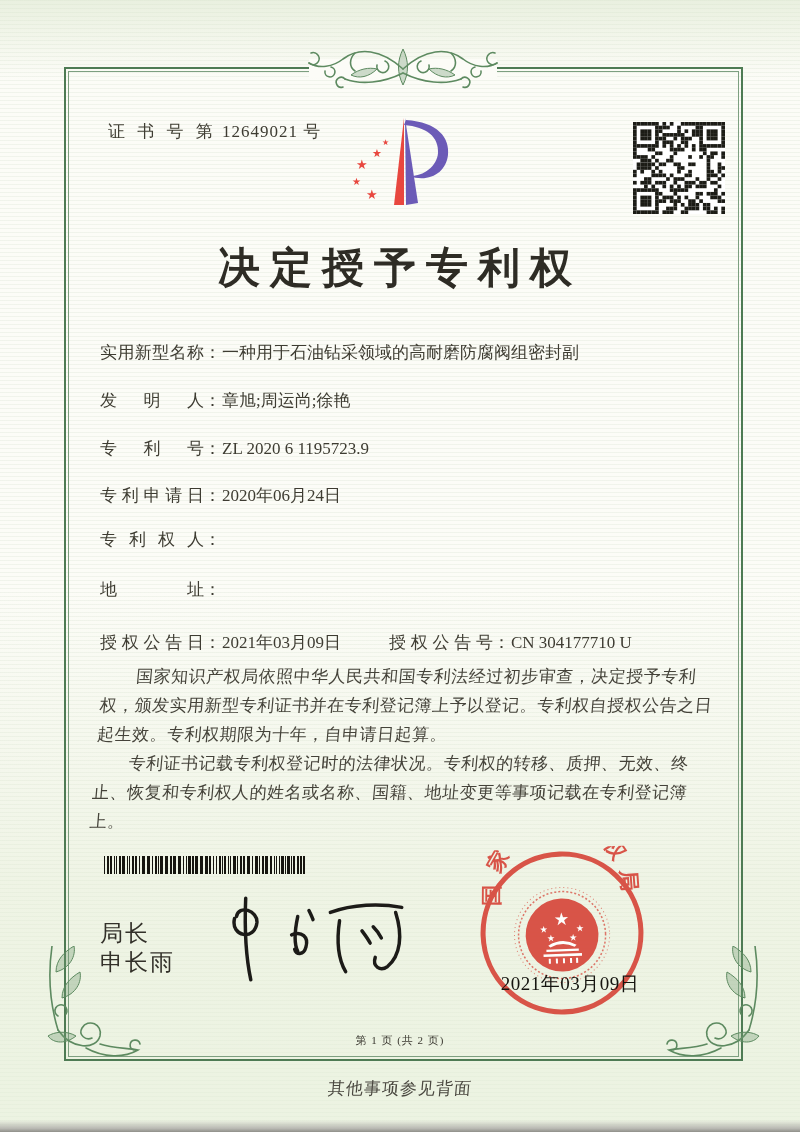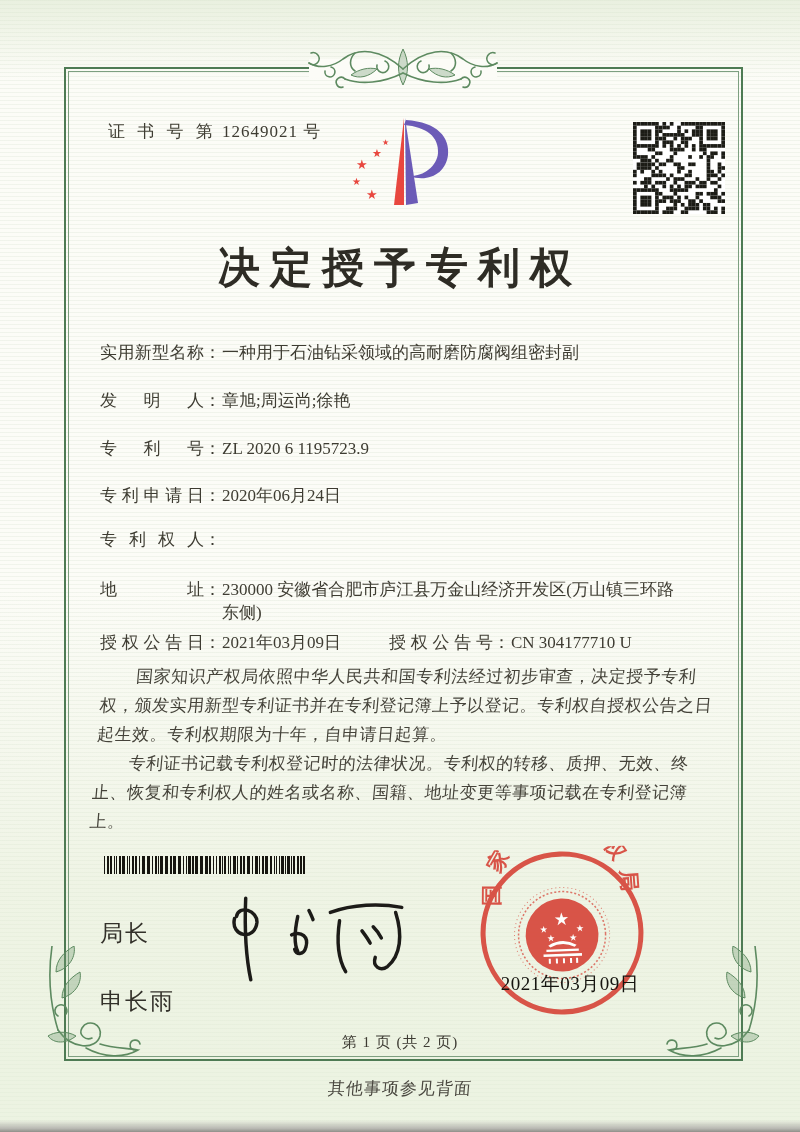--- a/index.html
+++ b/index.html
@@ -43,26 +43,26 @@
   .pair2 { display:flex; margin-left:48px; }
 
   
   .decree { left:96px; top:662px; width:624px; font-size:17px; line-height:29px;
             color:#45433a; transform:skewX(-5deg); }
   .decree p { text-indent:2em; letter-spacing:.5px; }
 
   
   .barcode { left:104px; top:856px; width:202px; height:18px; }
   .officer { left:100px; font-size:23px; color:#33312a; letter-spacing:2px; }
-  .officer-title { top:918px; } .officer-name { top:947px;margin-top:39px; }
+  .officer-title { top:918px; } .officer-name { top:947px; }
   .signature { left:210px; top:892px; width:204px; height:94px; }
   .seal { left:477px; top:848px; width:170px; height:170px; transform:rotate(-2deg); opacity:.92; }
   .seal-date { left:482px; top:971px; width:176px; text-align:center; font-size:19px;
                color:#15140f; letter-spacing:.5px; z-index:3; }
-  .page-info { left:0; right:0; top:1033px; text-align:center; font-size:15px;
+  .page-info { left:0; right:0; top:1033px; text-align:center; font-size:11px;
                color:#3c3a32; letter-spacing:1px; }
   .back-note { left:0; right:0; top:1077px; text-align:center; font-size:17px;
                color:#4a4840; transform:skewX(-5deg); letter-spacing:1px; }
   .scan-edge { left:0; right:0; bottom:0; height:12px;
                background:linear-gradient(180deg, rgba(255,255,255,0), #b9b9b3 70%, #8f8f89); }
 
   svg .green-line { stroke:#5d8a60; stroke-width:1.6; fill:none; stroke-linecap:round; }
   svg .green-fill { fill:rgba(116,156,116,.35); stroke:#5d8a60; stroke-width:1; }
 </style>
 </head>
@@ -502,21 +502,20 @@
         <span>人</span>
       </span>
     <span class="colon">：</span>
   </div>
   <div class="row r5">
     <span class="flabel">
         <span>地</span>
         <span>址</span>
       </span>
     <span class="colon">：</span>
-    <span class="fvalue">230000 安徽省合肥市庐江县万金山经济开发区(万山镇三环路东侧)</span>
   </div>
   <div class="row rgrant">
     <span class="flabel">
         <span>授</span>
         <span>权</span>
         <span>公</span>
         <span>告</span>
         <span>日</span>
       </span>
     <span class="colon">：</span>

